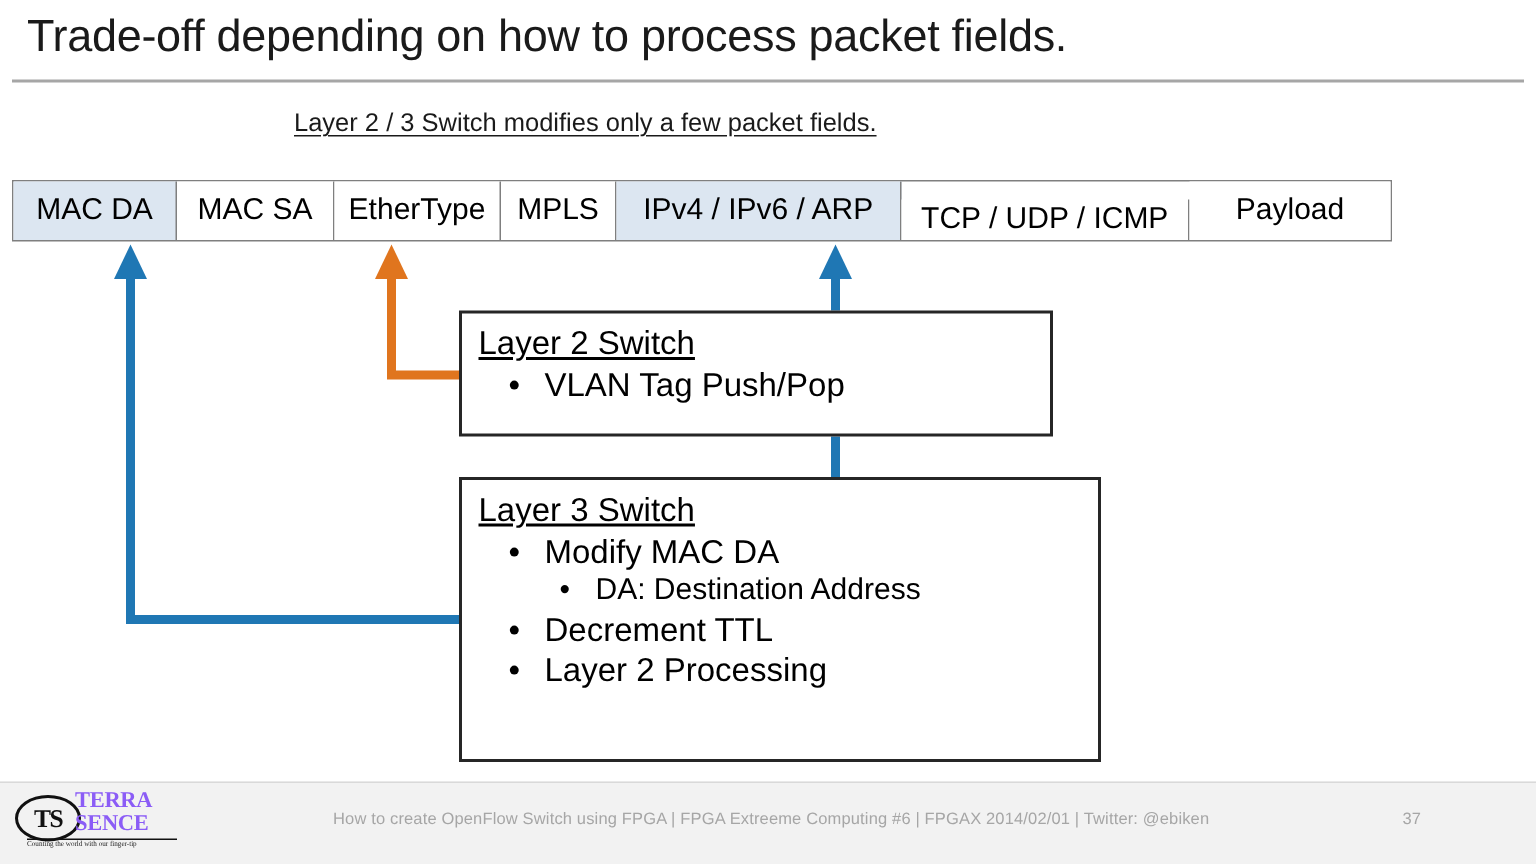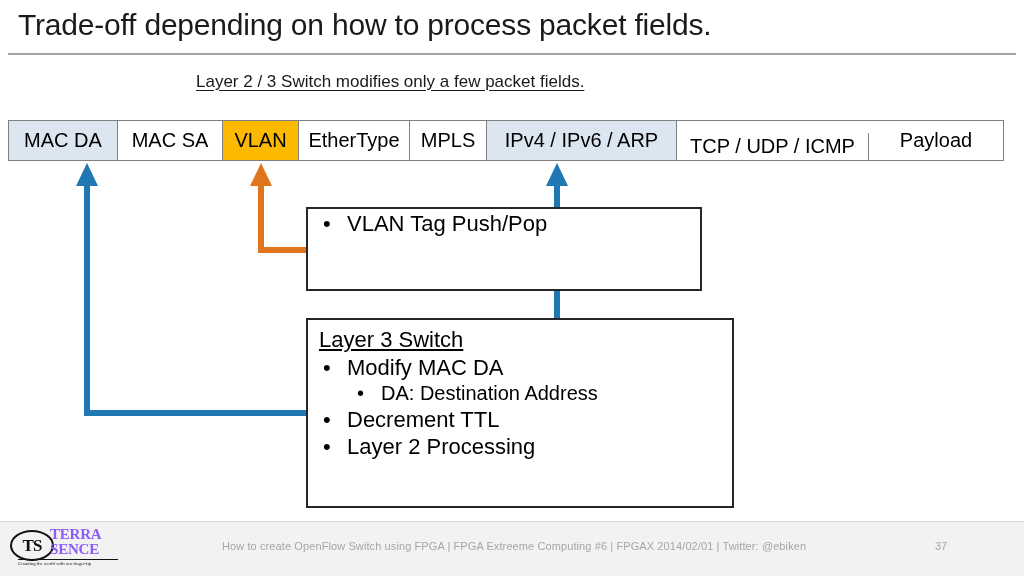--- a/index.html
+++ b/index.html
@@ -87,21 +87,21 @@
     font-size: 22px;
     color: #000000;
     text-decoration: underline;
     text-underline-offset: 2px;
     margin: 7px 0 0 11px;
     display: inline-block;
   }
   .box-list {
     list-style: none;
     margin: 1px 0 0 0;
-    padding: 0 0 0 11px;
+    padding: 0 0 0 27px;
   }
   .box-list li {
     font-size: 22px;
     color: #000000;
     line-height: 1.23;
     position: relative;
     padding-left: 28px;
     white-space: nowrap;
   }
   .box-list li::before {
@@ -216,21 +216,20 @@
 <body>
 
 <div id="slide-title">Trade-off depending on how to process packet fields.</div>
 <div id="title-rule"></div>
 
 <div id="subtitle">Layer 2 / 3 Switch modifies only a few packet fields.</div>
 
 <div id="packet-row">
     <div class="packet-cell hl-blue" style="width: 109px;">MAC DA</div>
     <div class="packet-cell" style="width: 105px;">MAC SA</div>
-    <div class="packet-cell hl-orange" style="width: 76px;">VLAN</div>
     <div class="packet-cell" style="width: 111px;">EtherType</div>
     <div class="packet-cell" style="width: 77px;">MPLS</div>
     <div class="packet-cell hl-blue" style="width: 190px;">IPv4 / IPv6 / ARP</div>
     <div class="packet-cell" style="width: 192px; margin-top: 12px;">TCP / UDP / ICMP</div>
     <div class="packet-cell" style="width: 134px;">Payload</div>
   </div>
 
 <svg id="connectors" viewBox="0 0 1024 576">
 
   <g>
@@ -243,20 +242,21 @@
     <polygon points="87,163 76,186 98,186" fill="#1f77b4"></polygon>
   </g>
 
   <g>
     <path d="M 557 320 L 557 184" fill="none" stroke="#1f77b4" stroke-width="6"></path>
     <polygon points="557,163 546,186 568,186" fill="#1f77b4"></polygon>
   </g>
 </svg>
 
 <div class="info-box" id="box-layer2">
+  <div class="box-head">Layer 2 Switch</div>
   <ul class="box-list">
       <li>VLAN Tag Push/Pop</li>
     </ul>
 </div>
 
 <div class="info-box" id="box-layer3">
   <div class="box-head">Layer 3 Switch</div>
   <ul class="box-list">
       <li>Modify MAC DA</li>
       <li class="sub">DA: Destination Address</li>

